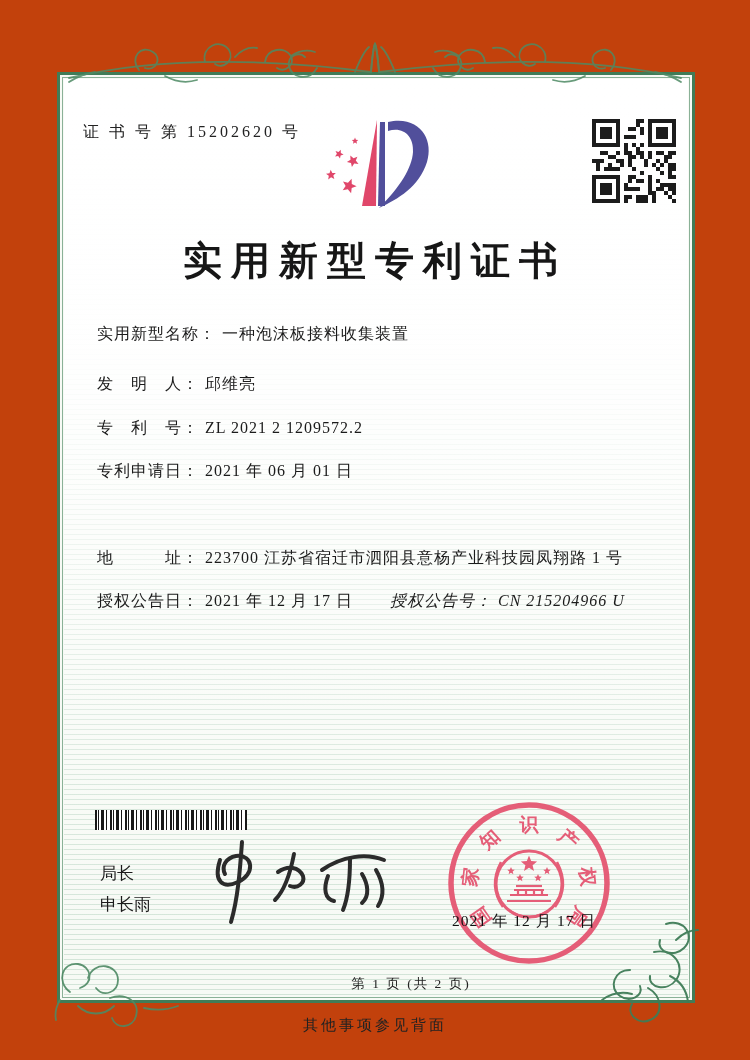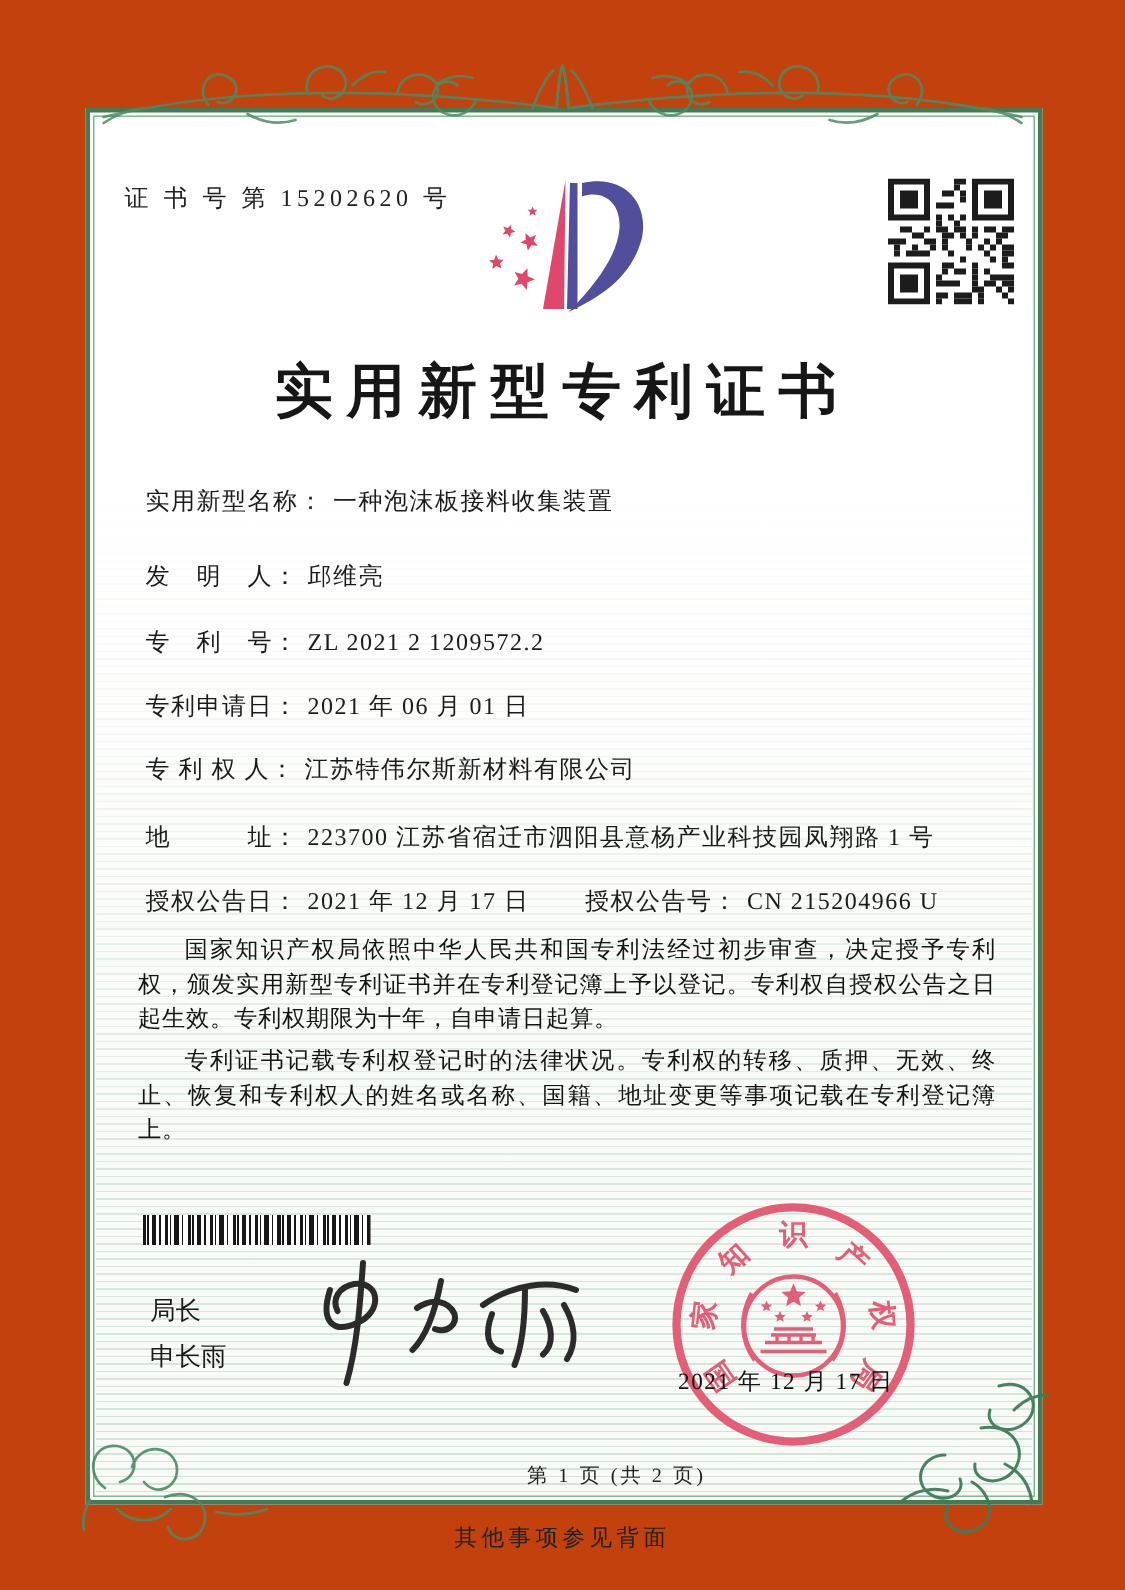--- a/index.html
+++ b/index.html
@@ -25,21 +25,21 @@
   }
   
   .cert-no{position:absolute;left:83px;top:122px;font-size:16px;letter-spacing:3px;color:#222;}
   .title{
     position:absolute;left:0;top:234px;width:750px;text-align:center;
     font-size:39px;font-weight:bold;letter-spacing:9px;color:#161616;
   }
   .field-row{position:absolute;left:97px;font-size:16px;white-space:nowrap;color:#1b1b1b;}
   .field-row .lab{letter-spacing:1px;}
   .field-row .val{margin-left:6px;letter-spacing:1px;text-align:center;}
-  .pair2{position:absolute;left:293px;top:0;white-space:nowrap;}
+  .pair2{position:absolute;left:293px;top:0;white-space:nowrap;font-style:italic;}
   .paras{
     position:absolute;left:92px;top:622px;width:572px;
     font-size:15.5px;line-height:23px;text-align:justify;color:#141414;letter-spacing:0.5px;
   }
   .paras p{margin:0 0 5px 0;text-indent:2em;}
   .officer{position:absolute;left:100px;top:858px;font-size:17px;line-height:31px;color:#1b1b1b;}
   .page-no{position:absolute;left:57px;top:975px;width:708px;text-align:center;font-size:13.5px;letter-spacing:2px;color:#222;}
   .back-note{position:absolute;left:0;top:1016px;width:750px;text-align:center;font-size:15px;letter-spacing:3px;color:#222;}
   .seal-date{position:absolute;left:452px;top:911px;font-size:15.5px;letter-spacing:1px;color:#111;z-index:6;}
   
@@ -249,37 +249,30 @@
   </div>
   <div class="field-row" style="top:374px">
     <span class="lab">发　明　人：</span><span class="val">邱维亮</span>
   </div>
   <div class="field-row" style="top:418px">
     <span class="lab">专　利　号：</span><span class="val">ZL 2021 2 1209572.2</span>
   </div>
   <div class="field-row" style="top:461px">
     <span class="lab">专利申请日：</span><span class="val">2021 年 06 月 01 日</span>
   </div>
-  <div class="field-row" style="top:503px">
-    <span class="lab">专 利 权 人：</span><span class="val">江苏特伟尔斯新材料有限公司</span>
-  </div>
   <div class="field-row" style="top:548px">
     <span class="lab">地　　　址：</span><span class="val">223700 江苏省宿迁市泗阳县意杨产业科技园凤翔路 1 号</span>
   </div>
   <div class="field-row" style="top:591px;width:560px">
     <span class="lab">授权公告日：</span><span class="val">2021 年 12 月 17 日</span>
     <span class="pair2">
       <span class="lab">授权公告号：</span><span class="val">CN 215204966 U</span>
     </span>
   </div>
 
-  <div class="paras">
-    <p>国家知识产权局依照中华人民共和国专利法经过初步审查，决定授予专利权，颁发实用新型专利证书并在专利登记簿上予以登记。专利权自授权公告之日起生效。专利权期限为十年，自申请日起算。</p>
-    <p>专利证书记载专利权登记时的法律状况。专利权的转移、质押、无效、终止、恢复和专利权人的姓名或名称、国籍、地址变更等事项记载在专利登记簿上。</p>
-  </div>
 
   <div class="barcode"></div>
 
   <div class="officer">
     <div>局长</div>
     <div>申长雨</div>
   </div>
 
   <svg class="sig" width="220" height="105" viewBox="0 0 220 105">
     <g stroke="#2b2b2b" stroke-width="4" fill="none" stroke-linecap="round" stroke-linejoin="round">

